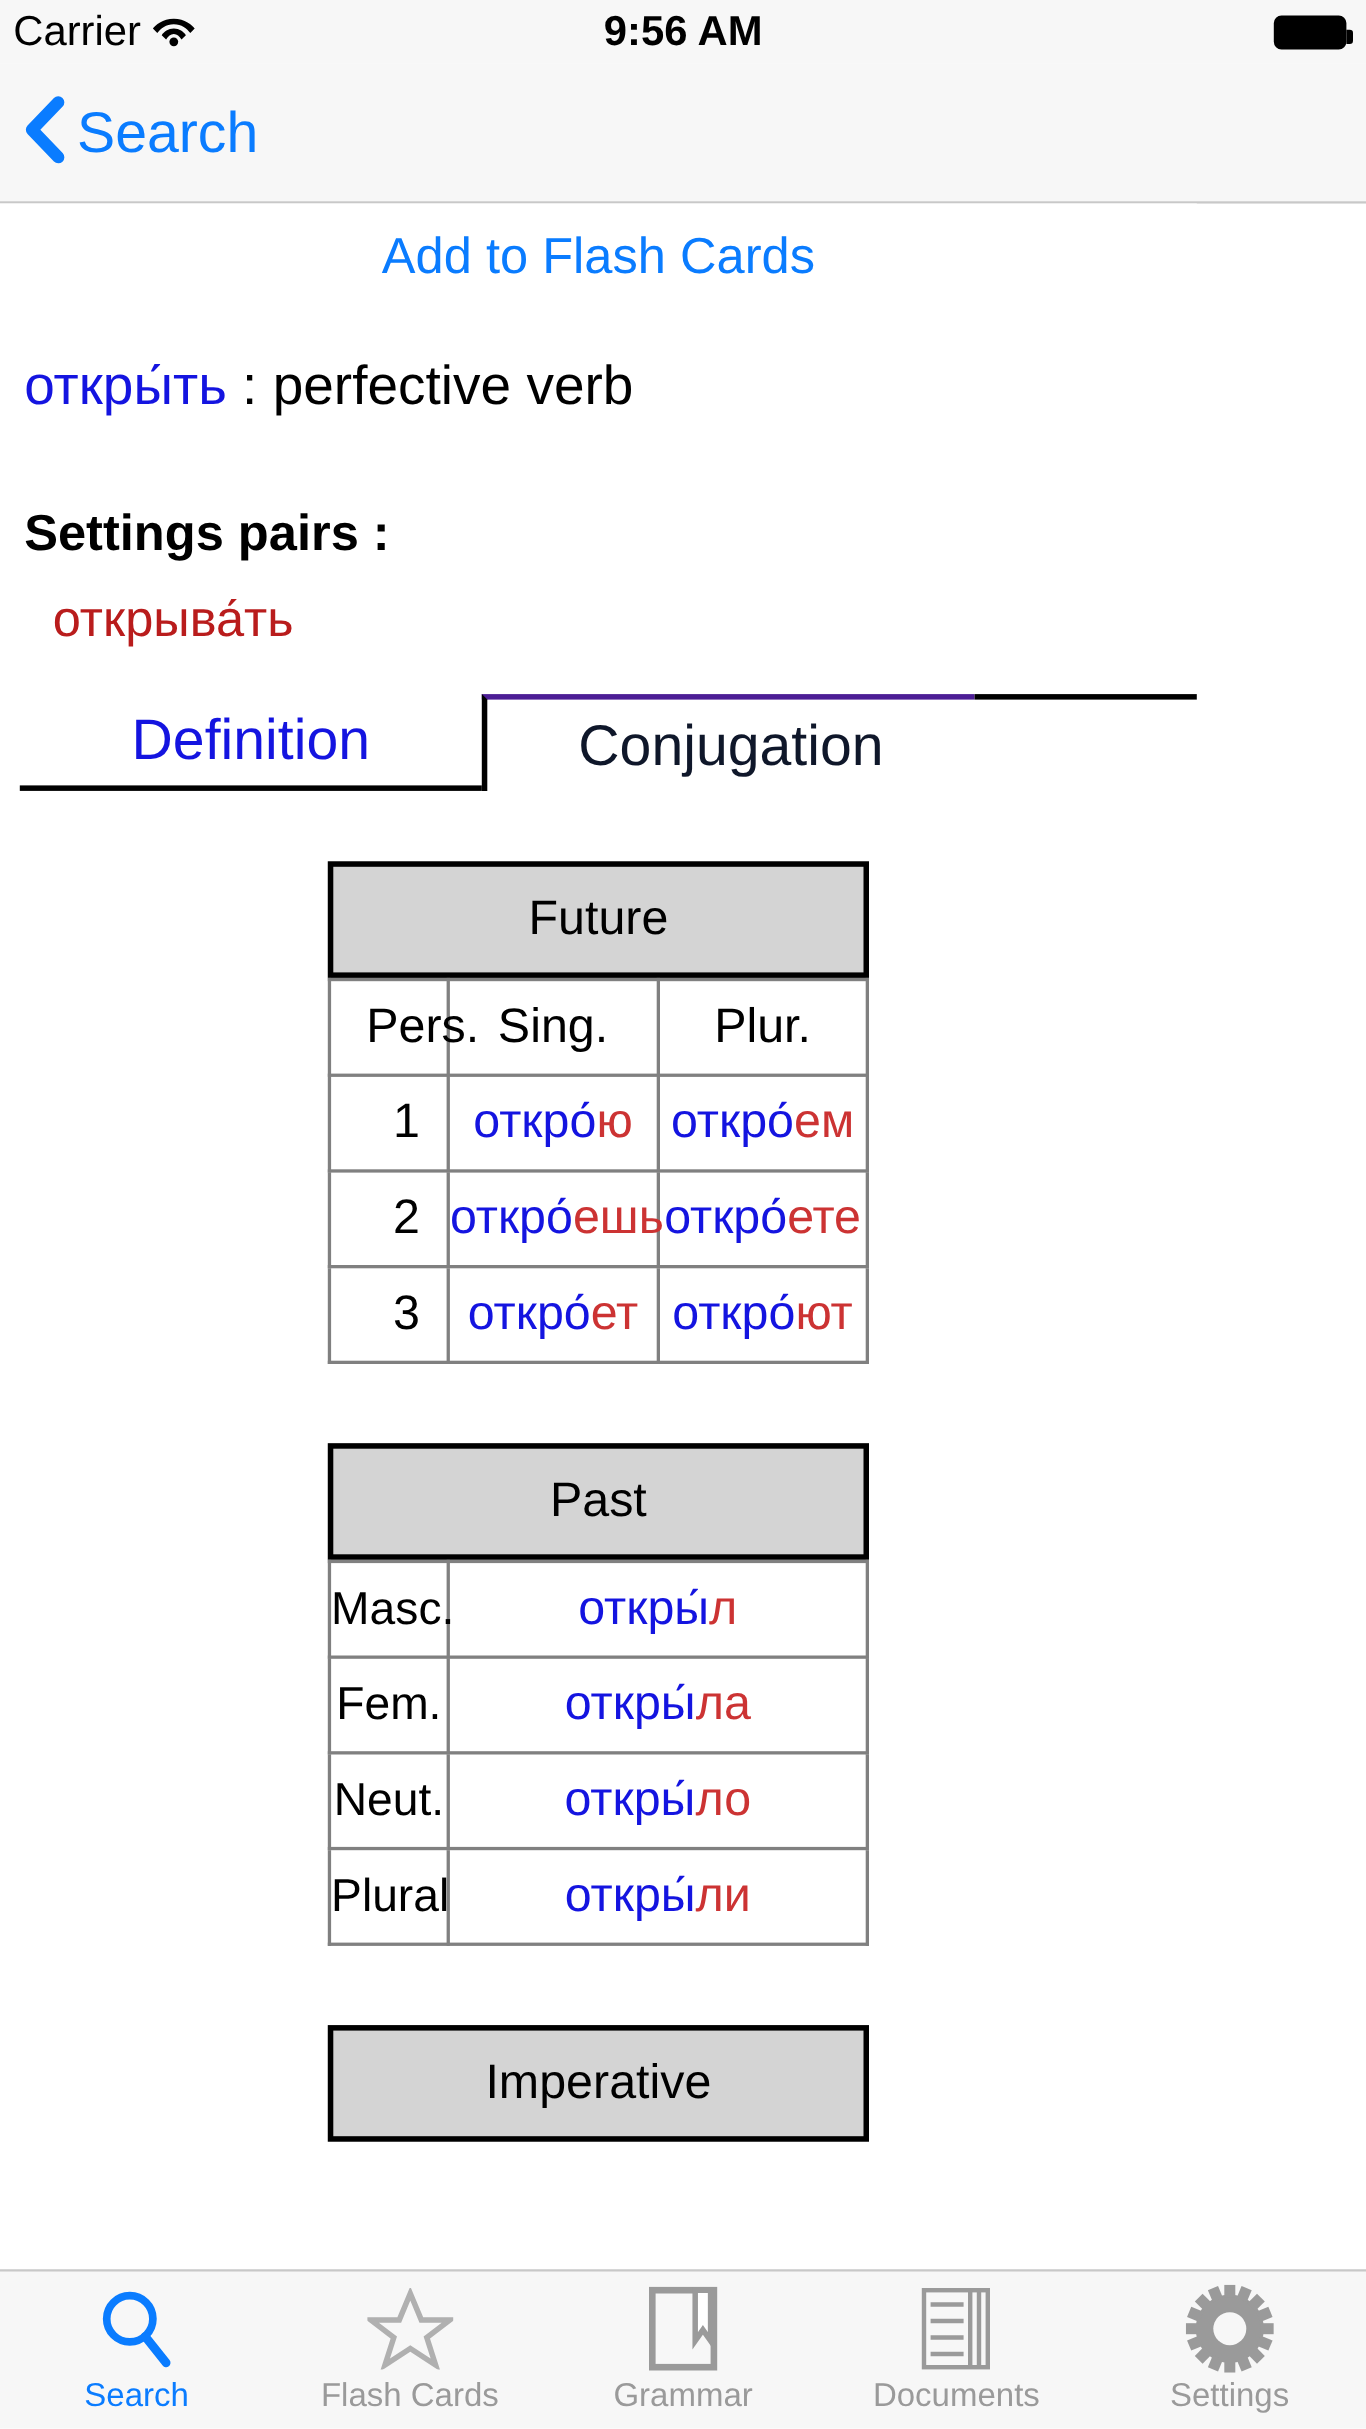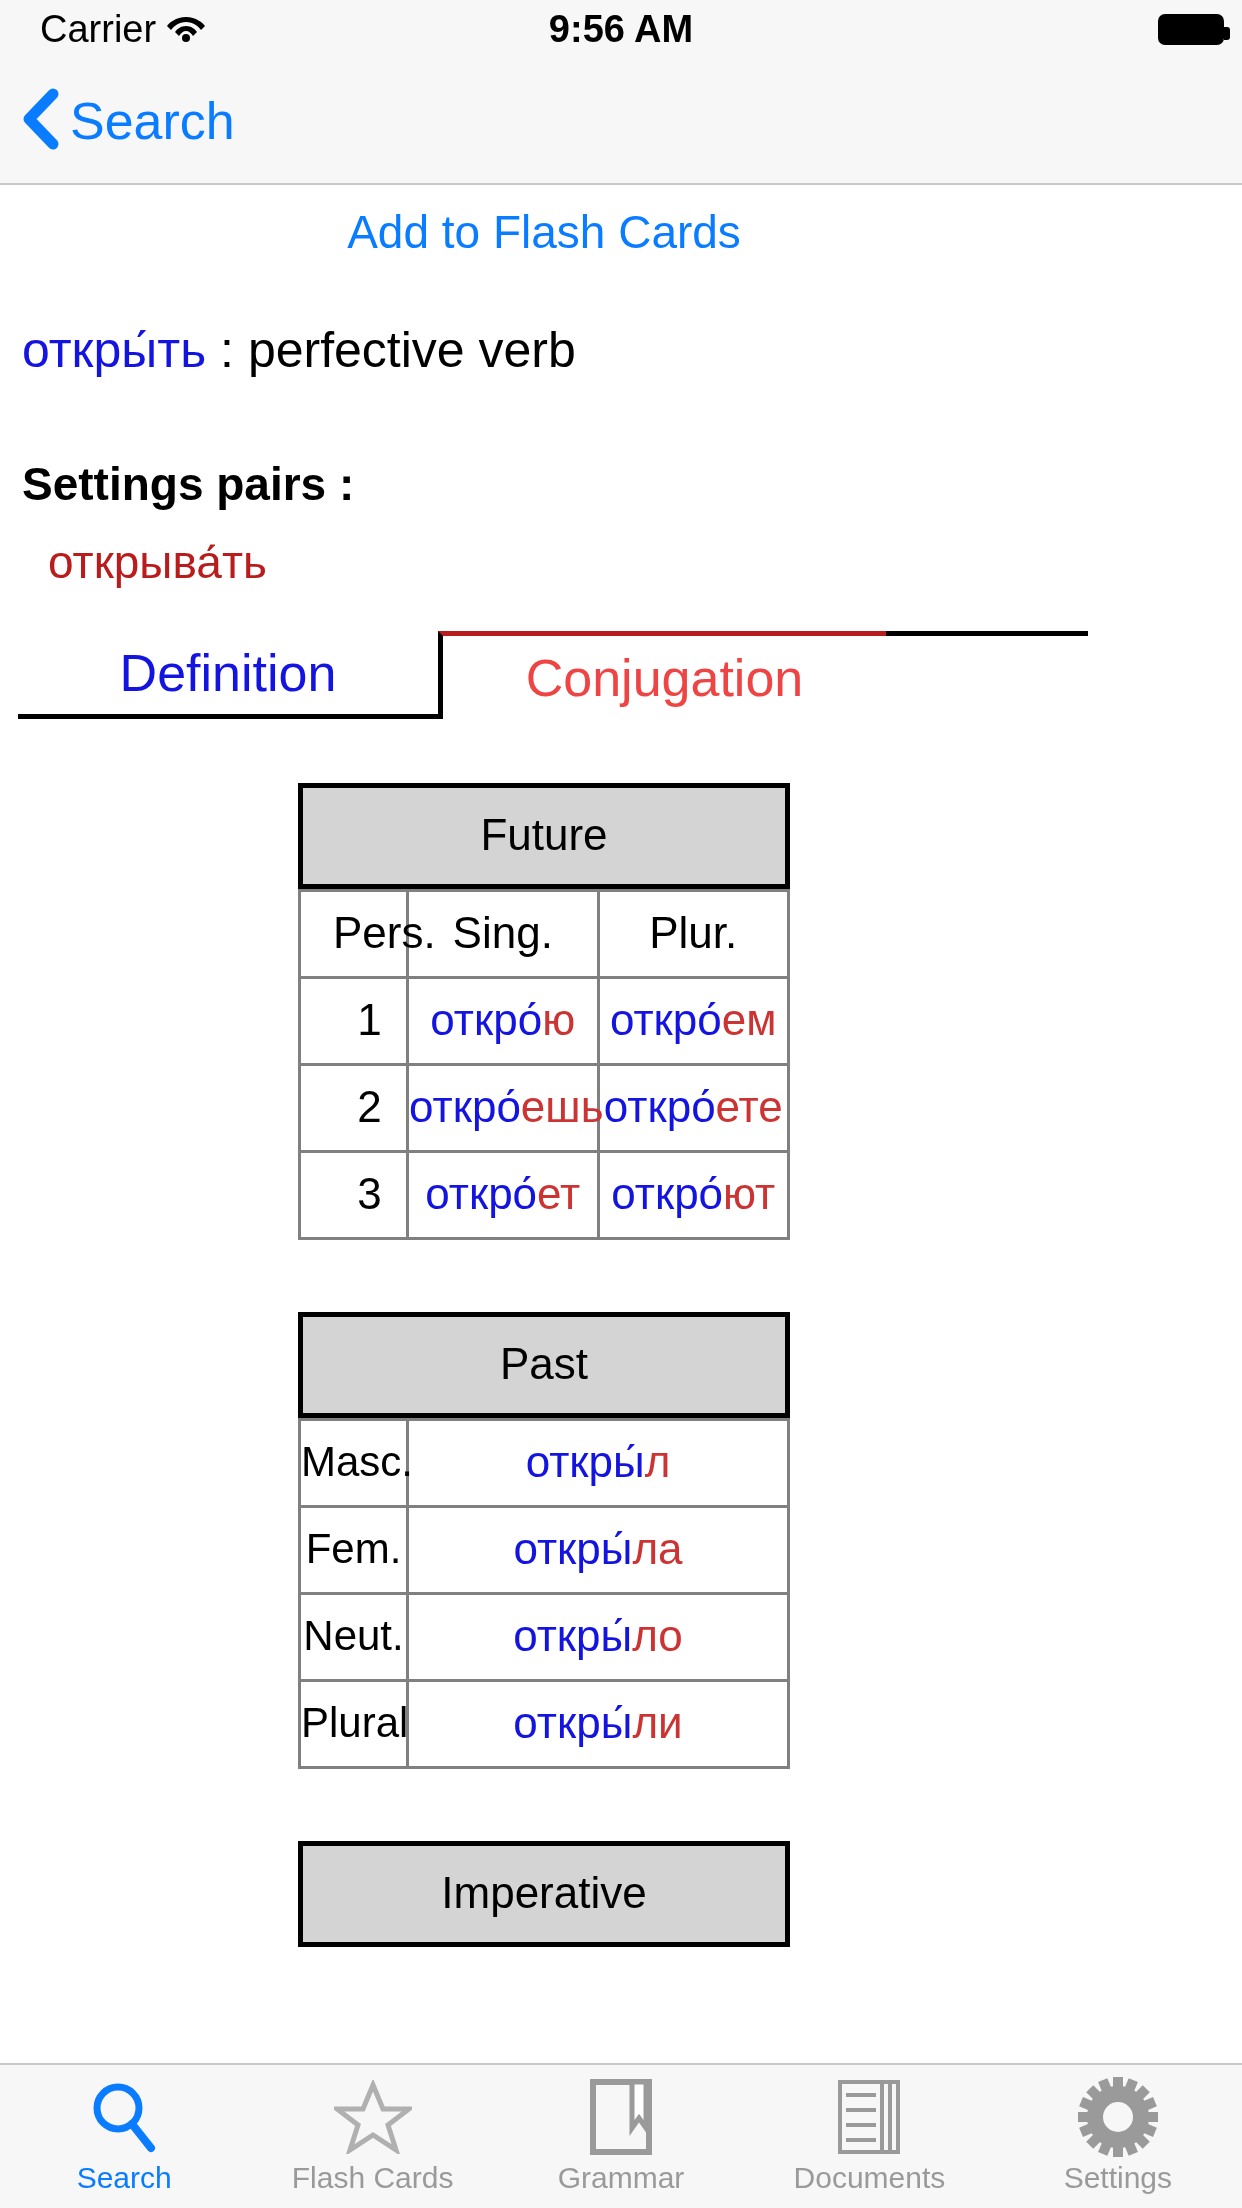--- a/index.html
+++ b/index.html
@@ -10,21 +10,21 @@
     overflow: hidden;
   }
   #screen { position: relative; width: 1242px; height: 2208px; background: #fff; }
 
   
   .statusbar {
     position: absolute; top: 0; left: 0; width: 1242px; height: 58px;
     background: #f7f7f7;
     display: flex; align-items: center;
   }
-  .sb-left { position: absolute; left: 40px; display: flex; align-items: center; gap: 10px; }
+  .sb-left { position: absolute; left: 12px; display: flex; align-items: center; gap: 10px; }
   .sb-carrier { font-size: 38px; color: #000; letter-spacing: 0px; }
   .sb-center { position: absolute; left: 0; width: 1242px; text-align: center;
                font-size: 38px; font-weight: bold; color: #000; }
   .sb-right { position: absolute; right: 18px; display: flex; align-items: center; }
   .battery {
     width: 66px; height: 31px; border: 4px solid #000; border-radius: 7px;
     background: #000; position: relative;
   }
   .battery::after {
     content: ""; position: absolute; right: -10px; top: 9px;
@@ -64,22 +64,22 @@
   .tab {
     position: absolute; top: 0; height: 88px;
     display: flex; align-items: center; justify-content: center;
     font-size: 52px; cursor: pointer;
   }
   .tab-definition {
     left: 18px; width: 420px; color: #1414e0;
     border-bottom: 5px solid #000;
   }
   .tab-conjugation {
-    left: 438px; width: 448px; color: #ef4444;
-    border-top: 5px solid #b91c1c; border-left: 5px solid #000;
+    left: 438px; width: 448px; color: #0f172a;
+    border-top: 5px solid #4c1d95; border-left: 5px solid #000;
   }
   .tab-filler-right {
     position: absolute; top: 0; left: 886px; width: 356px; height: 5px; background: #000;
   }
 
   
   .tables { margin-top: 62px; }
   .ctable {
     width: 492px; margin: 0 auto 0 auto; border-collapse: collapse;
     table-layout: fixed;

